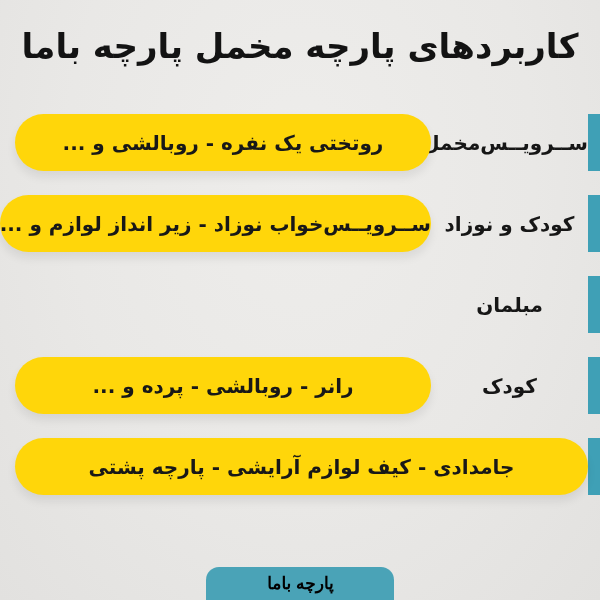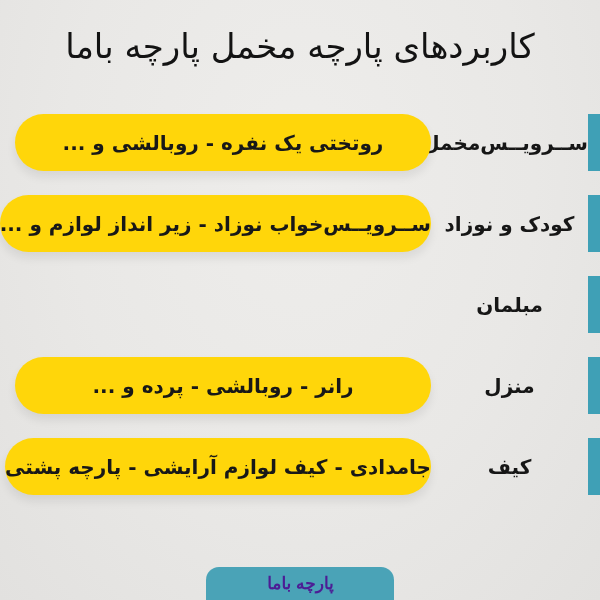--- a/index.html
+++ b/index.html
@@ -8,21 +8,21 @@
     font-family:"DejaVu Sans",sans-serif;
     direction:rtl;
   }
   .canvas{
     position:relative;width:600px;height:600px;
     background:radial-gradient(ellipse at 50% 28%, #eeedeb 0%, #e9e8e6 55%, #e2e1df 100%);
   }
   .title{
     position:absolute;top:26px;left:0;right:0;
     margin:0;text-align:center;
-    font-size:34px;font-weight:normal;color:#131313;
+    font-size:34px;font-weight:bold;color:#131313;
   }
   .rows{
     position:absolute;top:114px;left:0;right:0;
     display:flex;flex-direction:column;gap:24px;
   }
   .row{display:flex;flex-direction:row;align-items:center;height:57px;}
   .tab{
     flex:0 0 12px;width:12px;height:57px;
     background:#3fa0b6;
   }
@@ -35,21 +35,21 @@
     background:#ffd60a;border-radius:29px;
     display:flex;align-items:center;justify-content:center;
     font-size:20px;font-weight:bold;color:#181818;white-space:nowrap;
     box-shadow:0 6px 10px rgba(0,0,0,0.08);
     text-align:right;
   }
   .brand-btn{
     position:absolute;bottom:0;left:206px;
     width:188px;height:33px;
     background:#4aa3b7;border-radius:13px 13px 0 0;
-    color:#4c1d95;font-size:17px;font-weight:bold;
+    color:#000000;font-size:17px;font-weight:bold;
     text-align:center;line-height:31px;
     border:none;cursor:pointer;padding-left:7px;
   }
 </style>
 </head>
 <body>
 
 <div class="canvas">
 
   <h1 class="title">کاربردهای پارچه مخمل پارچه باما</h1>
@@ -72,29 +72,28 @@
       </div>
     </div>
 
     <div class="row">
       <div class="tab"></div>
       <div class="label">مبلمان</div>
     </div>
 
     <div class="row">
       <div class="tab"></div>
-      <div class="label">منزل</div>
+      <div class="label">کودک</div>
       <div class="pill">
         <span>رانر - روبالشی - پرده و ...</span>
       </div>
     </div>
 
     <div class="row">
       <div class="tab"></div>
-      <div class="label">کیف</div>
       <div class="pill">
         <span>جامدادی - کیف لوازم آرایشی - پارچه پشتی</span>
       </div>
     </div>
 
   </div>
 
   <button class="brand-btn">پارچه باما</button>
 
 </div>

